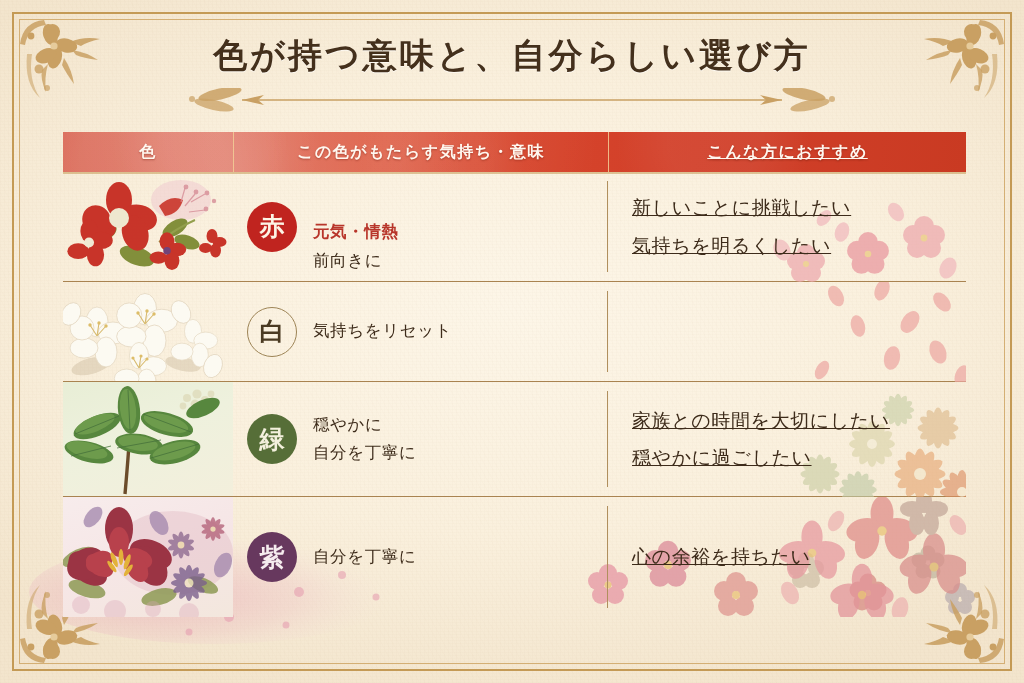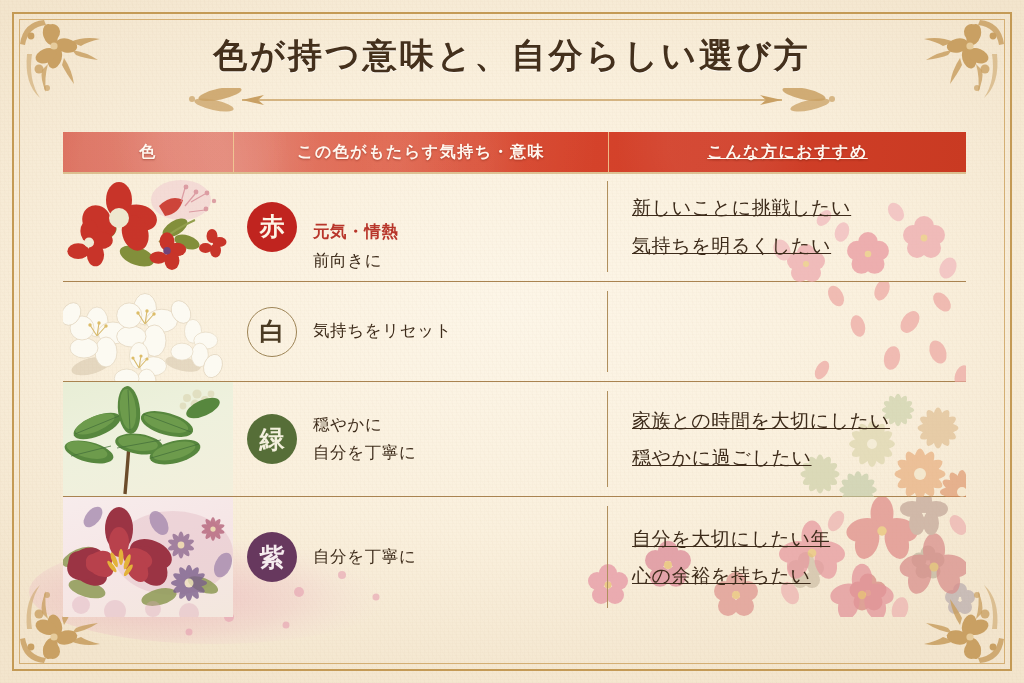--- a/index.html
+++ b/index.html
@@ -866,21 +866,20 @@
                 <g fill="#edb4b2">
                   <ellipse cx="104" cy="96" rx="8" ry="12" transform="rotate(-28 104 96)"></ellipse>
                   <ellipse cx="150" cy="24" rx="7" ry="11" transform="rotate(30 150 24)"></ellipse>
                   <ellipse cx="214" cy="112" rx="8" ry="12" transform="rotate(14 214 112)"></ellipse>
                   <ellipse cx="272" cy="28" rx="7" ry="11" transform="rotate(-34 272 28)"></ellipse>
                 </g>
               </g>
             </svg>
           </div>
           <div class="rec-block">
-            <div>自分を大切にしたい年</div>
             <div>心の余裕を持ちたい</div>
           </div>
         </div>
       </div>
 
     </div>
   </div>
 
 </div>
 

